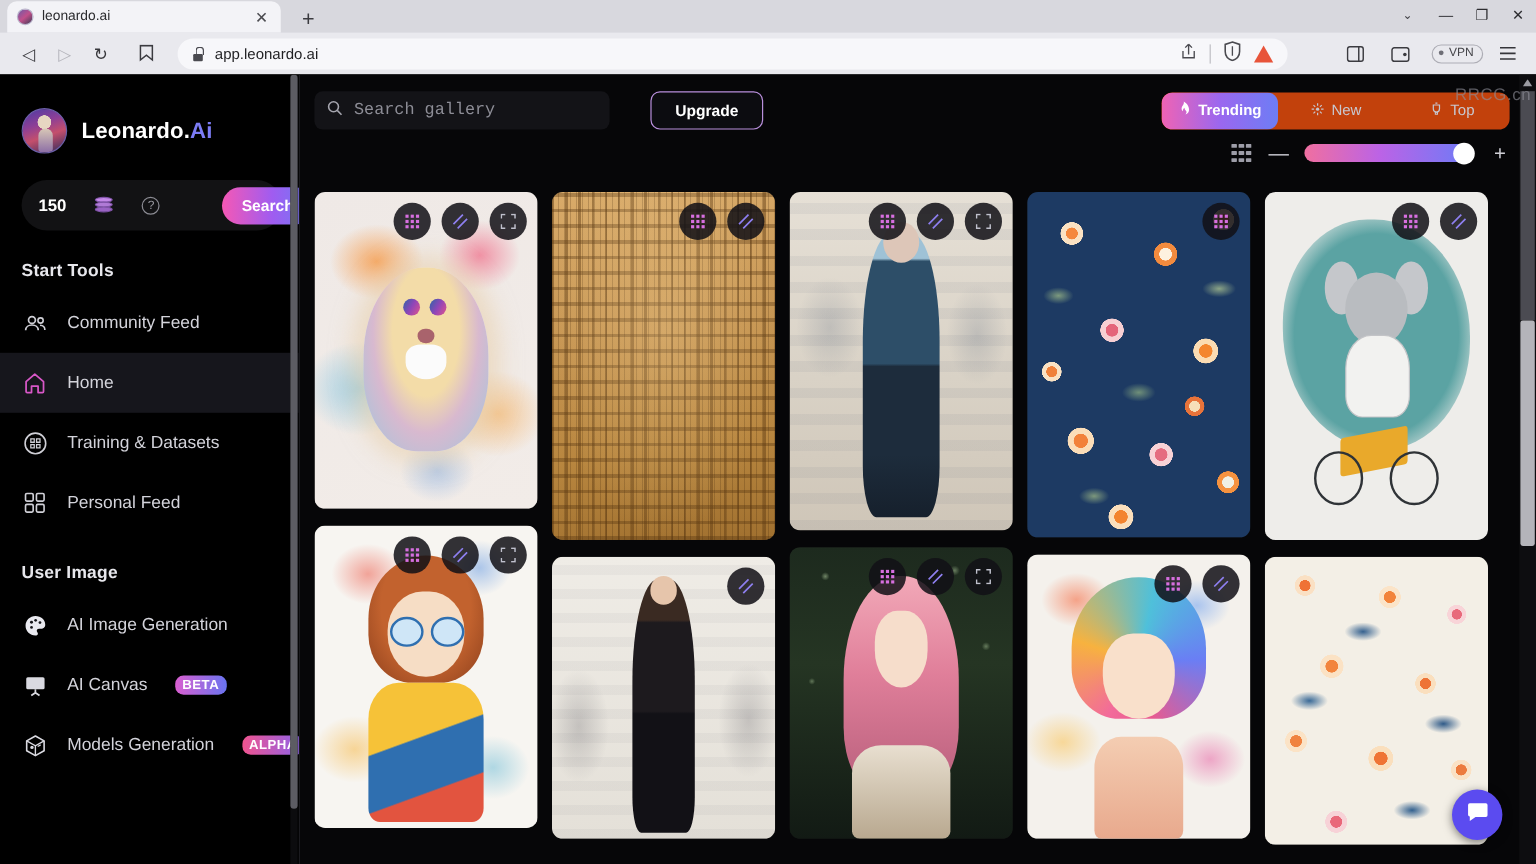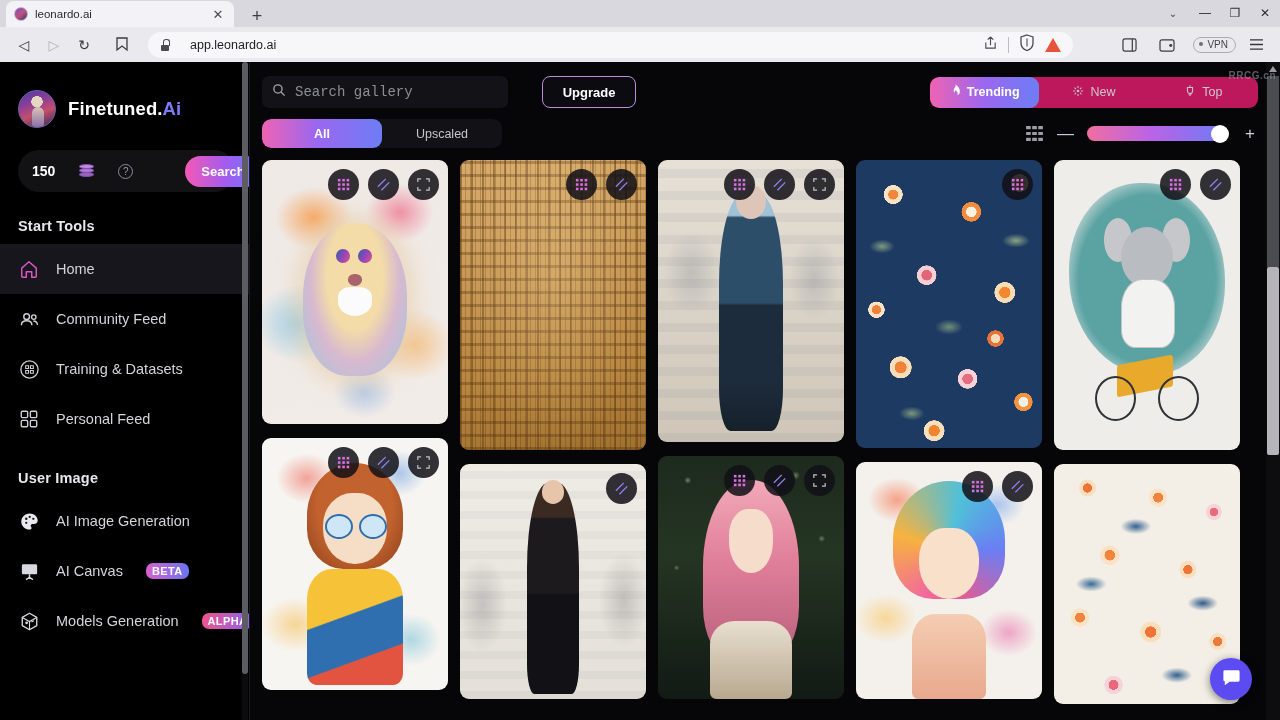--- a/index.html
+++ b/index.html
@@ -85,21 +85,21 @@
     border-radius: 4px;
   }
   .nav-icon.disabled { color: #b4b4bb; }
   #url-bar {
     flex: 1 1 auto;
     height: 26px;
     background: #f7f7fa;
     border-radius: 13px;
     display: flex; align-items: center;
     padding: 0 12px;
-    gap: 20px;
+    gap: 9px;
     margin: 0 6px 0 10px;
     position: relative;
   }
   #url-text { font-size: 12.5px; color: #1f1f22; flex: 1 1 auto; }
   .url-right { display: flex; align-items: center; gap: 10px; }
   .lock-icon { width: 10px; height: 12px; position: relative; flex: 0 0 auto; }
   .lock-icon:before {
     content: ""; position: absolute; left: 1px; bottom: 0;
     width: 8px; height: 6px; background: #4a4a50; border-radius: 1px;
   }
@@ -276,25 +276,25 @@
     background: #0c0c10;
     border: 1px solid #b98fdc;
     border-radius: 8px;
     color: #ffffff; font-size: 13px; font-weight: bold;
     cursor: pointer;
     font-family: "Liberation Sans", sans-serif;
   }
   #sort-group {
     margin-left: auto;
     display: flex; align-items: center;
-    background: #be185d;
+    background: #c2410c;
     border-radius: 9px;
     height: 31px;
     overflow: hidden;
-    width: 328px;
+    width: 290px;
   }
   .sort-tab {
     flex: 1 1 0;
     height: 31px;
     display: flex; align-items: center; justify-content: center;
     gap: 6px;
     font-size: 12.5px; color: #c8c8d0;
     cursor: pointer;
     border-radius: 9px;
   }
@@ -609,21 +609,21 @@
     position:absolute; left:34%; top:28%; width:32%; height:30%;
     background:#f9e0cb; border-radius:44% 44% 52% 52%;
   }
   .ch-body {
     position:absolute; left:30%; top:64%; width:40%; height:36%;
     background: linear-gradient(180deg,#f4cdb2,#e8a98d);
     border-radius: 30% 30% 8% 8%;
   }
   #wm-corner {
     position: absolute; right: 4px; top: 8px;
-    font-size: 10px; font-weight: bold;
+    font-size: 14px; font-weight: normal;
     color: #8f8f99; opacity: .62;
     letter-spacing: .5px;
     z-index: 60; pointer-events: none;
     font-family: "Liberation Sans", sans-serif;
   }
 
   
   #intercom {
     position: absolute; right: 28px; bottom: 20px;
     width: 42px; height: 42px; border-radius: 50%;
@@ -733,56 +733,56 @@
   </div>
 </div>
 
 <div id="app">
 
   <div id="sidebar">
     <div id="sidebar-inner">
 
       <div id="brand">
         <div id="brand-logo"></div>
-        <div id="brand-name"><span>Finetuned.</span><span class="suffix">Ai</span></div>
+        <div id="brand-name"><span>Leonardo.</span><span class="suffix">Ai</span></div>
       </div>
 
       <div id="credits-box">
         <span id="credits-count">150</span>
         <span class="coin-icon">
             <span></span>
             <span></span>
             <span></span>
           </span>
         <span class="help-circle">?</span>
         <span class="credits-div"></span>
         <button id="upgrade-btn">Search</button>
       </div>
 
       <div class="nav-section-title">Start Tools</div>
 
-      <div class="nav-item active">
-        <span class="nav-ico">
-          <svg width="20" height="20" viewBox="0 0 22 22">
-              <path d="M3 10L11 3l8 7v9a1 1 0 0 1-1 1h-4v-6H8v6H4a1 1 0 0 1-1-1z" fill="none" stroke="#d857c7" stroke-width="1.6" stroke-linejoin="round"></path>
-            </svg>
-        </span>
-        <span class="nav-label">Home</span>
-      </div>
-
       <div class="nav-item">
         <span class="nav-ico">
           <svg width="21" height="21" viewBox="0 0 22 22">
               <circle cx="8" cy="8" r="3" fill="none" stroke="#cfcfd6" stroke-width="1.5"></circle>
               <circle cx="15.5" cy="8.5" r="2.3" fill="none" stroke="#cfcfd6" stroke-width="1.4"></circle>
               <path d="M2.5 17c0-3 2.6-4.6 5.5-4.6s5.5 1.6 5.5 4.6" fill="none" stroke="#cfcfd6" stroke-width="1.5"></path>
               <path d="M15 12.6c2.4.1 4.3 1.5 4.3 4.1" fill="none" stroke="#cfcfd6" stroke-width="1.4"></path>
             </svg>
         </span>
         <span class="nav-label">Community Feed</span>
+      </div>
+
+      <div class="nav-item active">
+        <span class="nav-ico">
+          <svg width="20" height="20" viewBox="0 0 22 22">
+              <path d="M3 10L11 3l8 7v9a1 1 0 0 1-1 1h-4v-6H8v6H4a1 1 0 0 1-1-1z" fill="none" stroke="#d857c7" stroke-width="1.6" stroke-linejoin="round"></path>
+            </svg>
+        </span>
+        <span class="nav-label">Home</span>
       </div>
 
       <div class="nav-item">
         <span class="nav-ico">
           <svg width="21" height="21" viewBox="0 0 22 22">
               <path d="M11 2a9 9 0 1 1 0 18 9 9 0 0 1 0-18z" fill="none" stroke="#cfcfd6" stroke-width="1.4"></path>
               <path d="M7 7h3v3H7zM12 7h3v3h-3zM7 12h3v3H7zM12 12h3v3h-3z" fill="none" stroke="#cfcfd6" stroke-width="1.1"></path>
             </svg>
         </span>
         <span class="nav-label">Training &amp; Datasets</span>
@@ -890,24 +890,20 @@
                   <path d="M6 11h2v2H6z" fill="none" stroke="#c6c6cf" stroke-width="1.1"></path>
                   <path d="M6 2.2h2" stroke="#c6c6cf" stroke-width="1.2"></path>
                 </svg>
             </span>
             <span>Top</span>
           </div>
         </div>
       </div>
 
       <div id="toolbar-row2">
-        <div id="filter-group">
-          <div class="filter-tab active">All</div>
-          <div class="filter-tab">Upscaled</div>
-        </div>
 
         <div id="zoom-controls">
           <span id="layout-toggle">
             <svg width="17" height="15" viewBox="0 0 18 16">
                 <g fill="#9d9da8">
                   <rect x="0" y="0" width="5" height="3.4" rx=".6"></rect>
                   <rect x="6.5" y="0" width="5" height="3.4" rx=".6"></rect>
                   <rect x="13" y="0" width="5" height="3.4" rx=".6"></rect>
                   <rect x="0" y="6.3" width="5" height="3.4" rx=".6"></rect>
                   <rect x="6.5" y="6.3" width="5" height="3.4" rx=".6"></rect>

